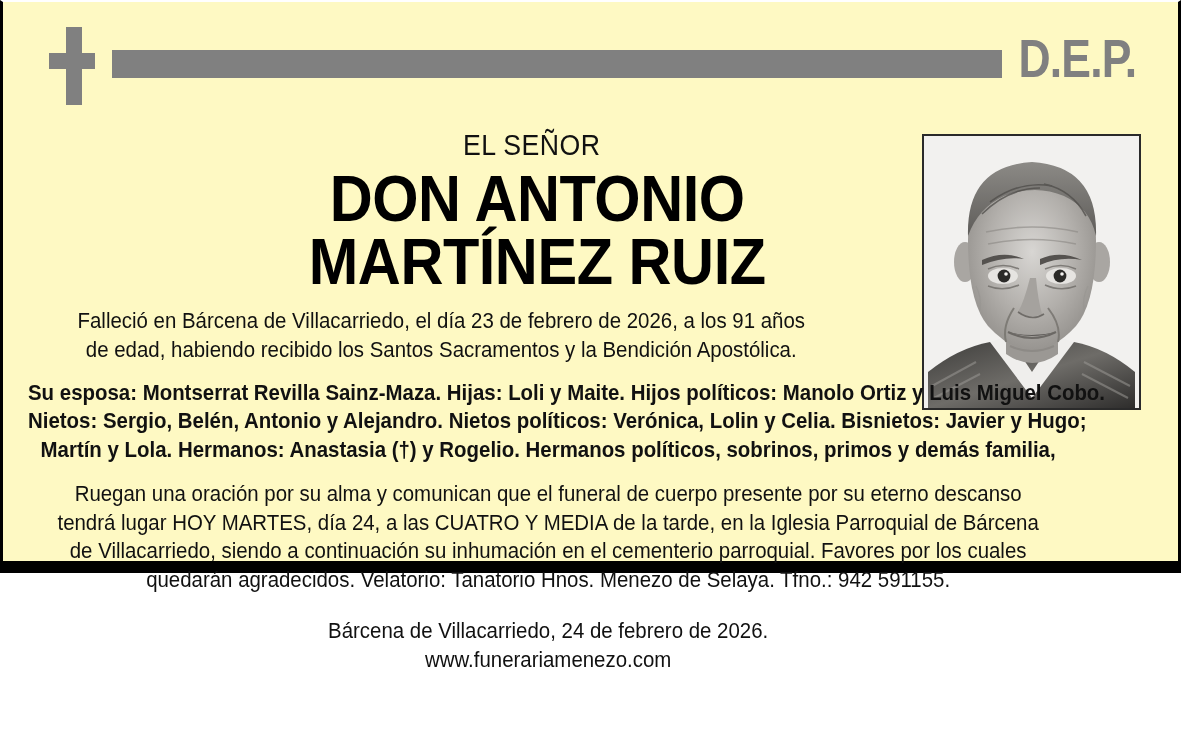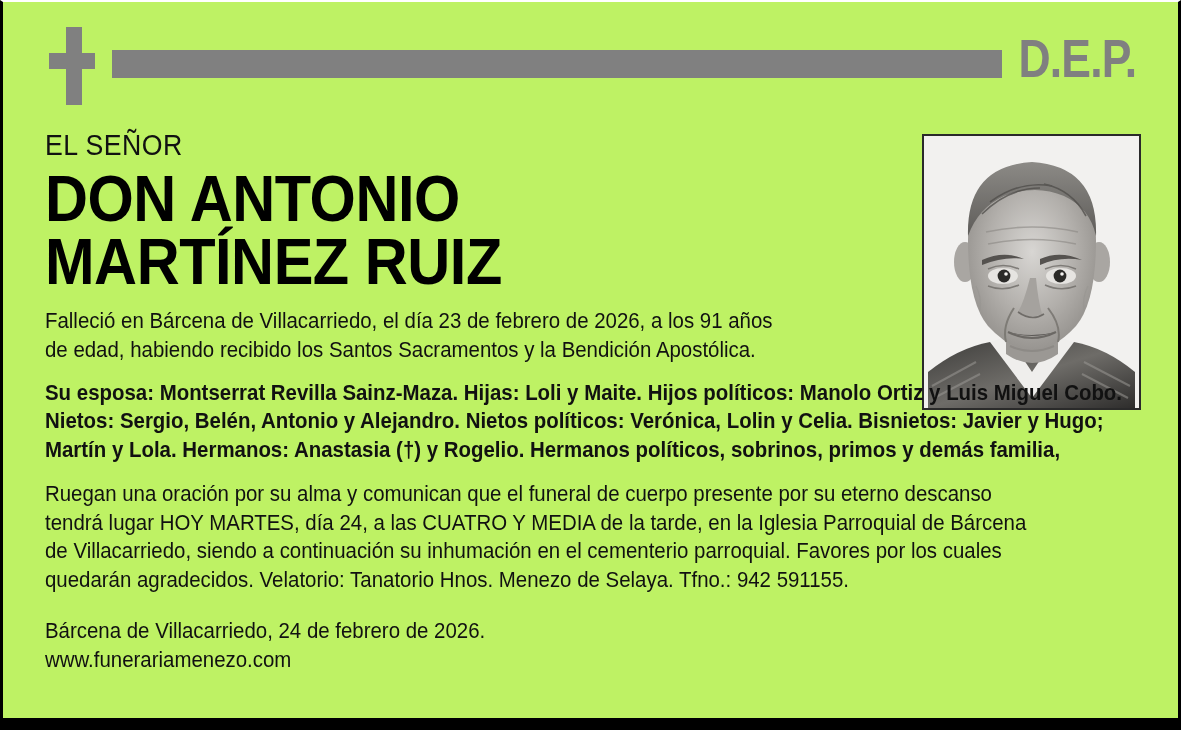--- a/index.html
+++ b/index.html
@@ -12,22 +12,22 @@
     height: 737px;
     font-family: "Liberation Sans", sans-serif;
     overflow: hidden;
   }
 
   
   .notice {
     position: relative;
     box-sizing: border-box;
     width: 1181px;
-    height: 730px;
-    background: #bef264;
+    height: 573px;
+    background: #fef9c3;
     border-left: 3px solid #000000;
     border-right: 3px solid #000000;
     border-top: 2px solid #ffffff;
     border-bottom: 12px solid #000000;
   }
   .notice-inner {
     position: relative;
     box-sizing: border-box;
     width: 100%;
     height: 100%;
@@ -100,23 +100,24 @@
     height: 272px;
     border: 2px solid #2a2a2a;
     background: #f4f4f4;
     overflow: hidden;
   }
   .portrait-frame svg { display: block; width: 100%; height: 100%; }
 
   
   .content {
     position: absolute;
-    left: 42px;
+    left: 25px;
     top: 128px;
     width: 1095px;
+    text-align: center;
   }
 
   .el-senor {
     font-family: "Liberation Sans Narrow", "Liberation Sans", sans-serif;
     font-size: 29px;
     font-weight: normal;
     letter-spacing: 0.5px;
     color: #111111;
     line-height: 1.1;
     transform: scaleX(0.92);

